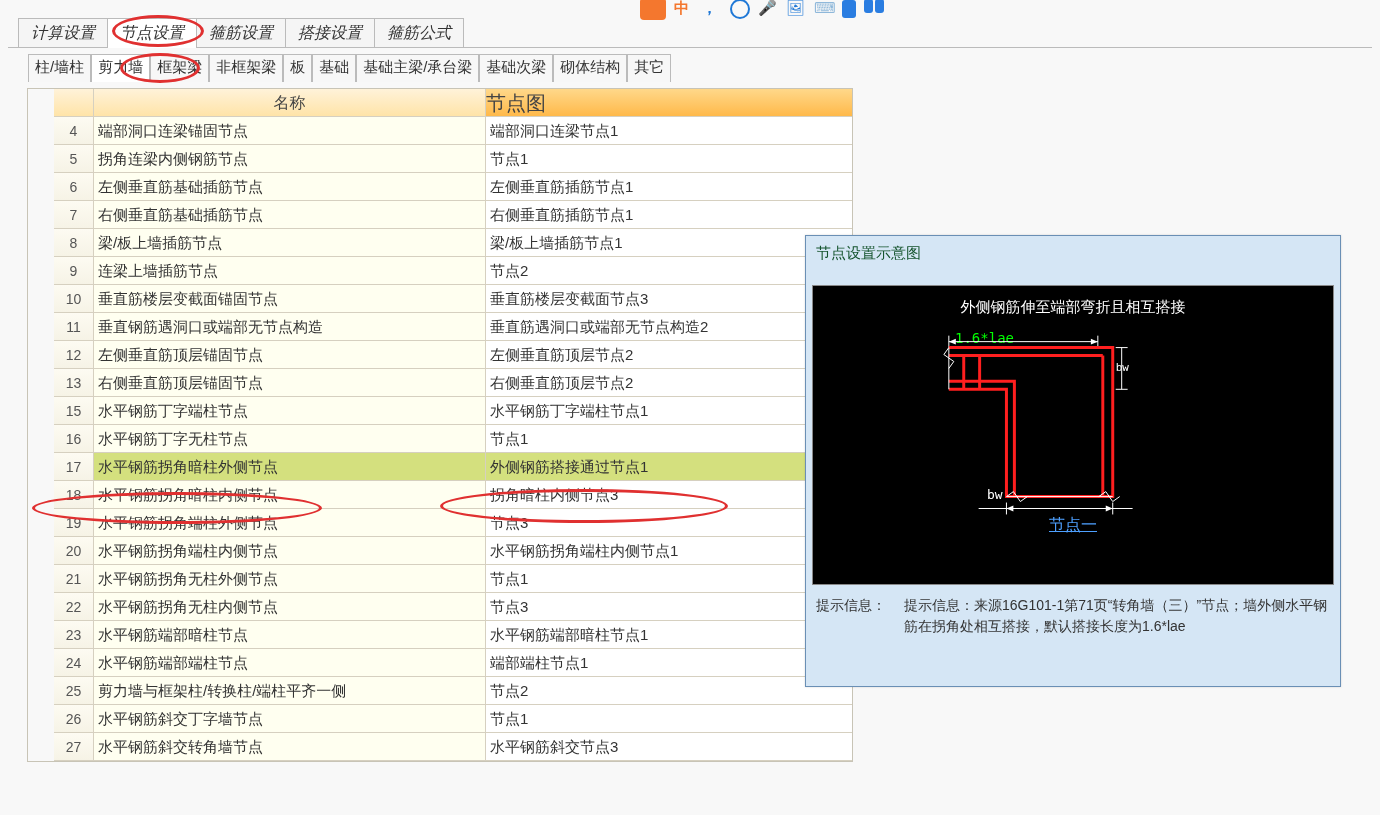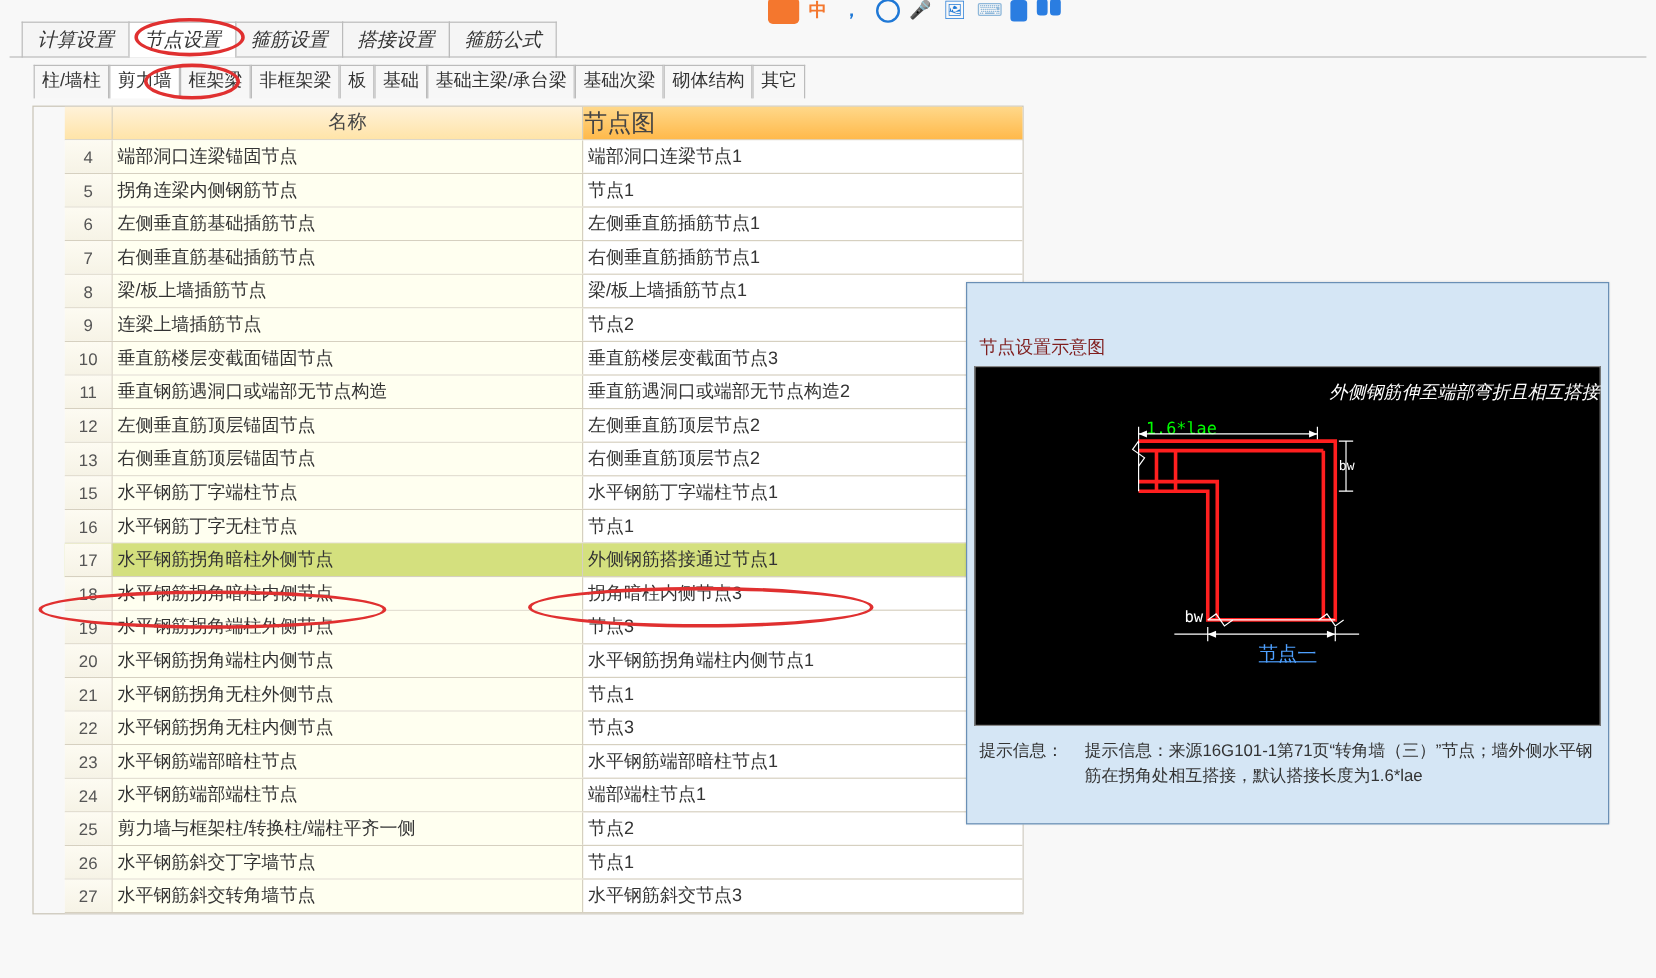--- a/index.html
+++ b/index.html
@@ -170,40 +170,38 @@
     left: 805px;
     width: 536px;
     height: 452px;
     border: 1px solid #6a8fb5;
     background: #d5e6f5;
     padding: 6px;
     box-shadow: 0 0 2px rgba(0,0,0,0.15);
   }
   .preview-title {
     font-size: 15px;
-    color: #7f1d1d;
-    padding: 2px 4px 6px 4px;
-    margin-top: 36px;
+    color: #14532d;
+    padding: 2px 4px 22px 4px;
   }
   .preview-diagram {
     width: 100%;
     height: 300px;
     background: #000;
     position: relative;
     border: 1px solid #888;
   }
   .diagram-caption {
     position: absolute;
     top: 12px;
     left: 0;
     right: 0;
-    text-align: right;
+    text-align: center;
     color: #fff;
     font-size: 15px;
-    font-style: italic;
   }
   .diagram-lae {
     position: absolute;
     top: 44px;
     left: 142px;
     color: #00ff00;
     font-size: 14px;
     font-family: monospace;
   }
   .diagram-bw2 {

